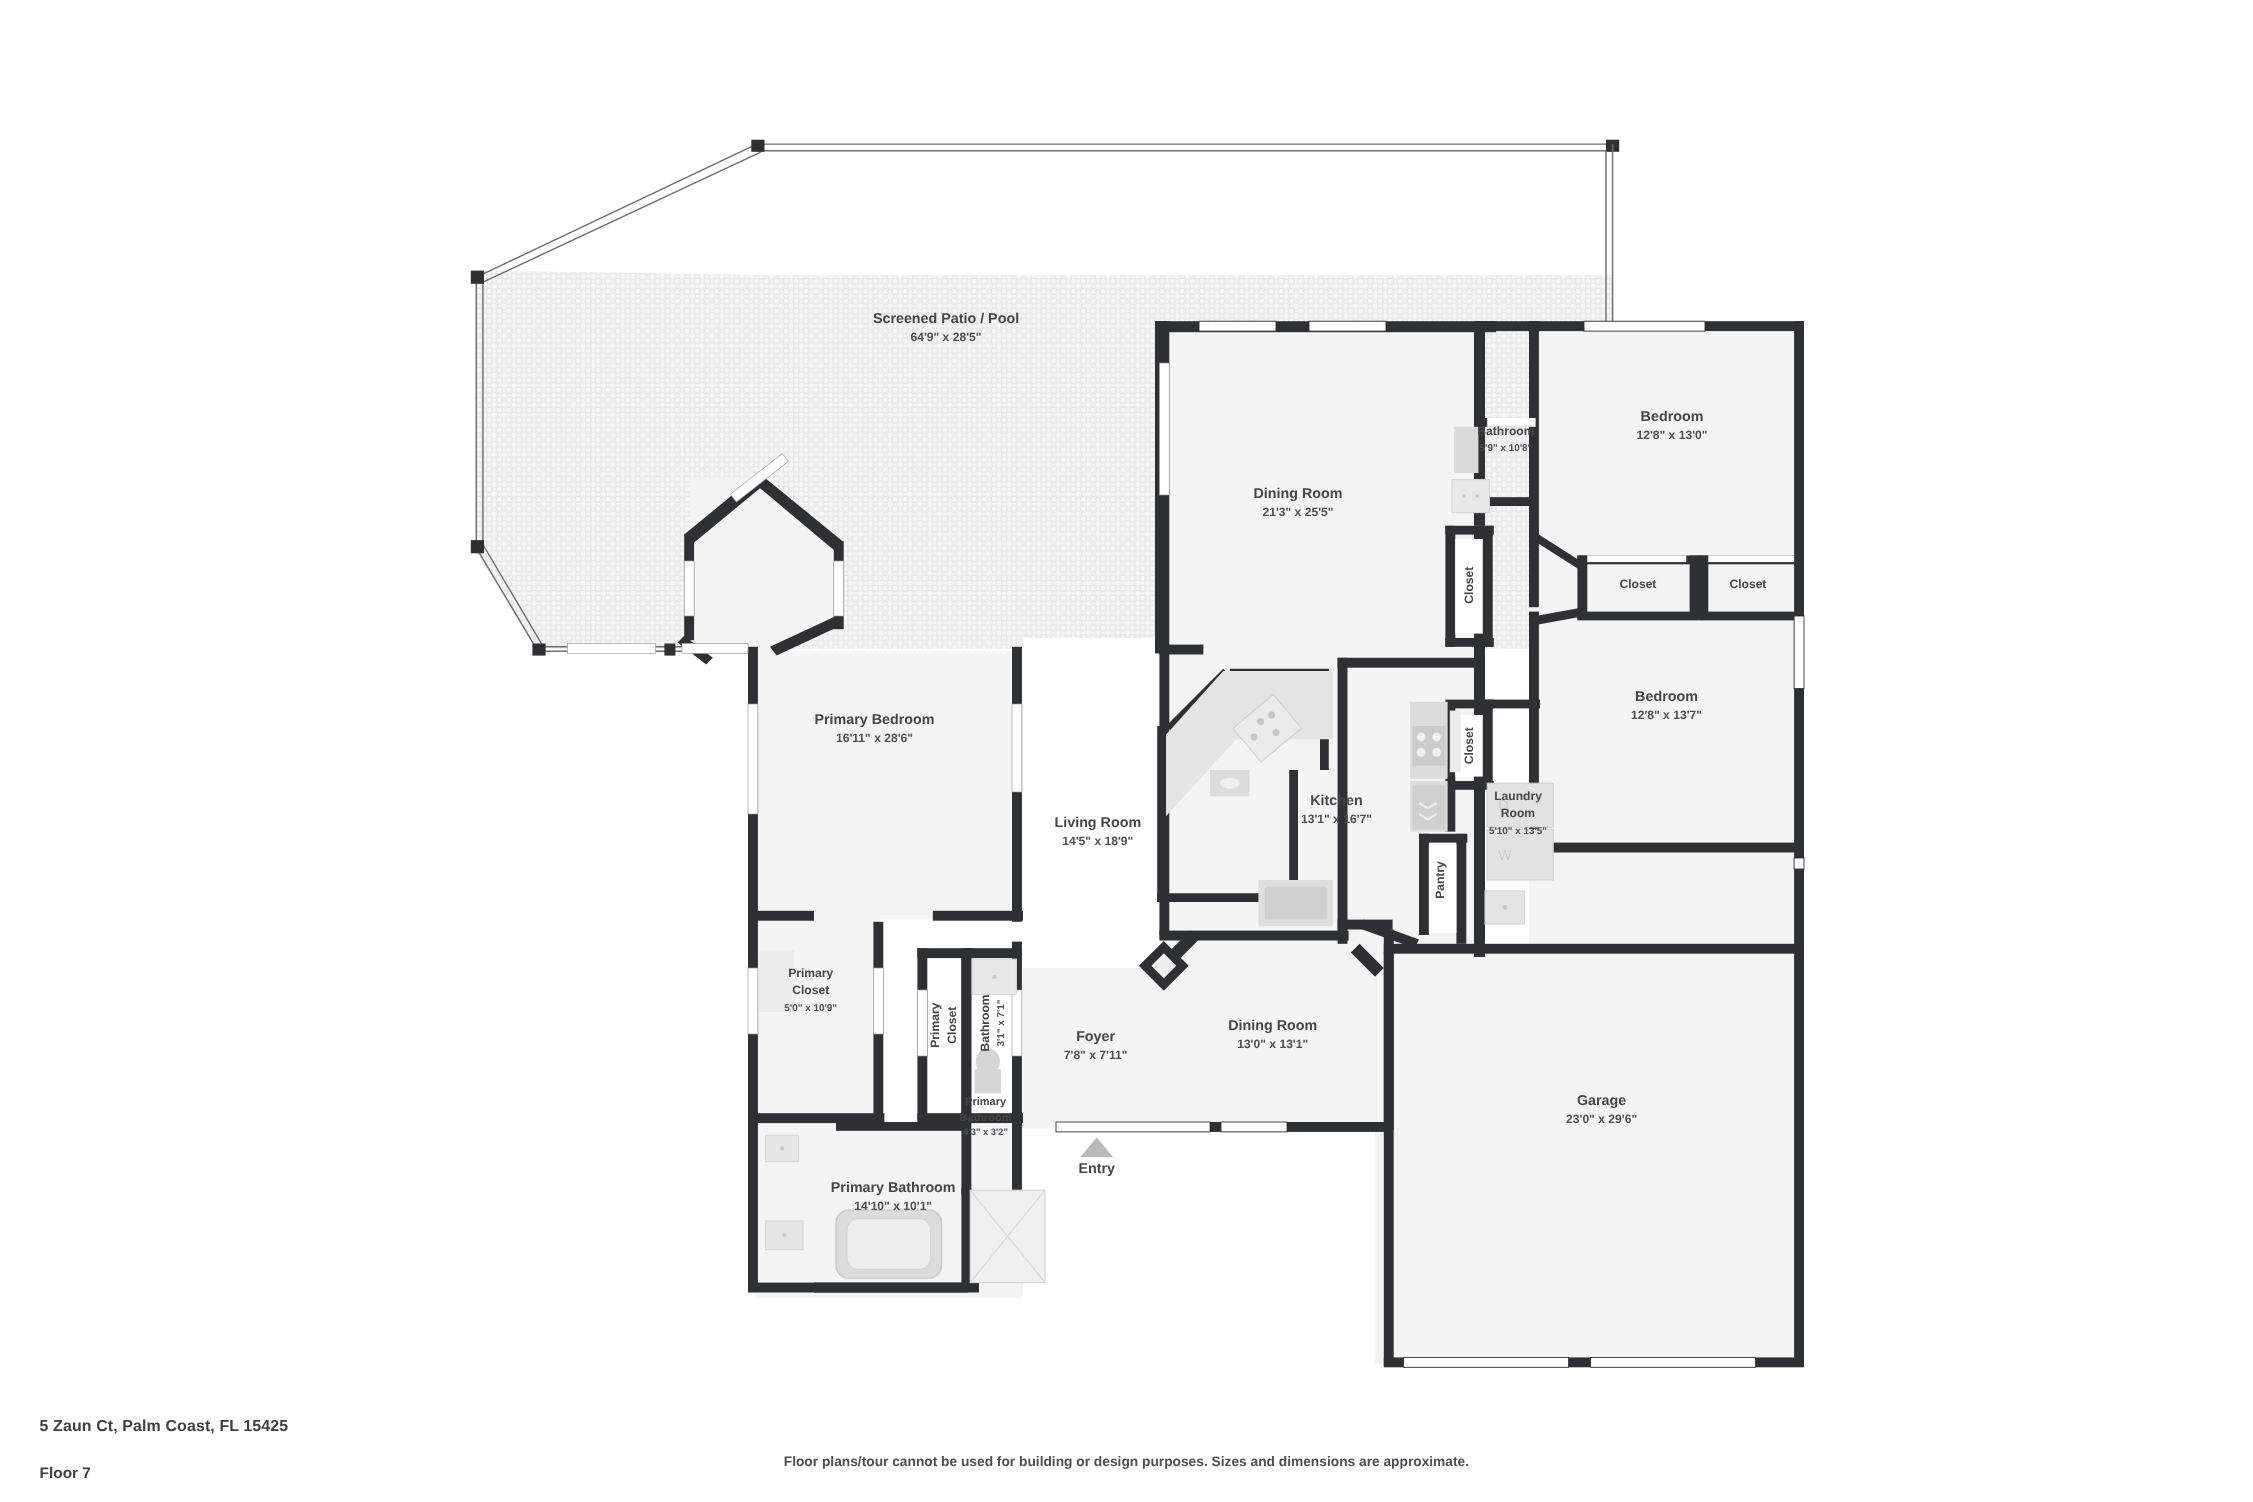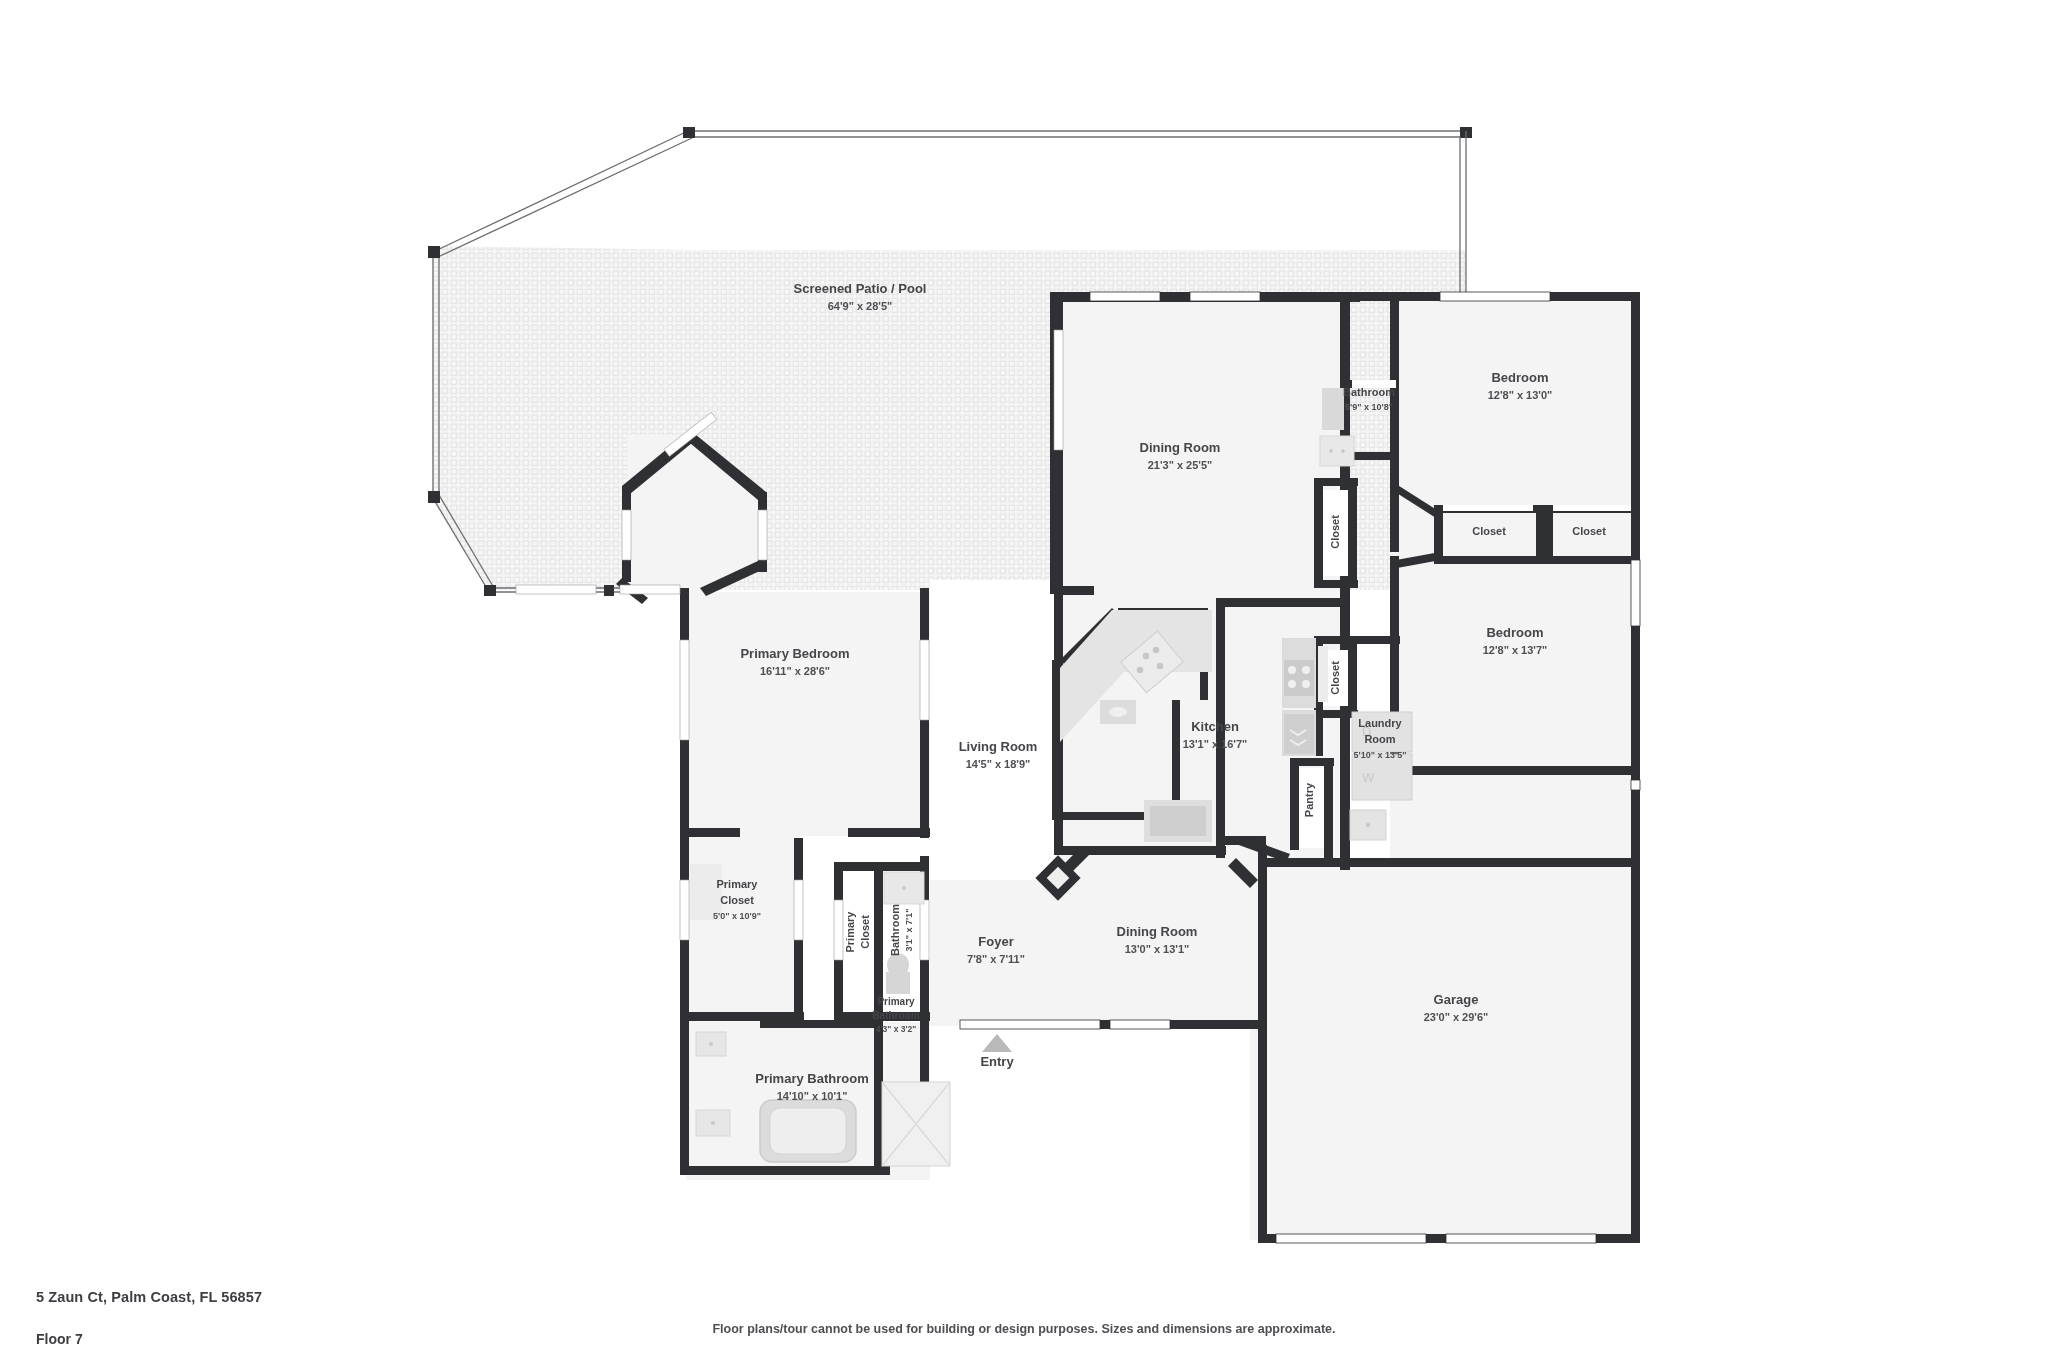--- a/index.html
+++ b/index.html
@@ -488,19 +488,19 @@
       <g>
         <text class="rm-name" x="1456" y="1001">Garage</text>
         <text class="rm-dim" x="1456" y="1018">23'0" x 29'6"</text>
       </g>
 
       <text class="rm-name" x="997" y="1063">Entry</text>
     </g>
 
   </svg>
 
-  <div class="footer-addr">5 Zaun Ct, Palm Coast, FL 56857</div>
+  <div class="footer-addr">5 Zaun Ct, Palm Coast, FL 15425</div>
 
   <div class="footer-floor">Floor 7</div>
 
   <div class="footer-disclaimer">Floor plans/tour cannot be used for building or design purposes. Sizes and dimensions are approximate.</div>
 
 </div>
 
 </body></html>

